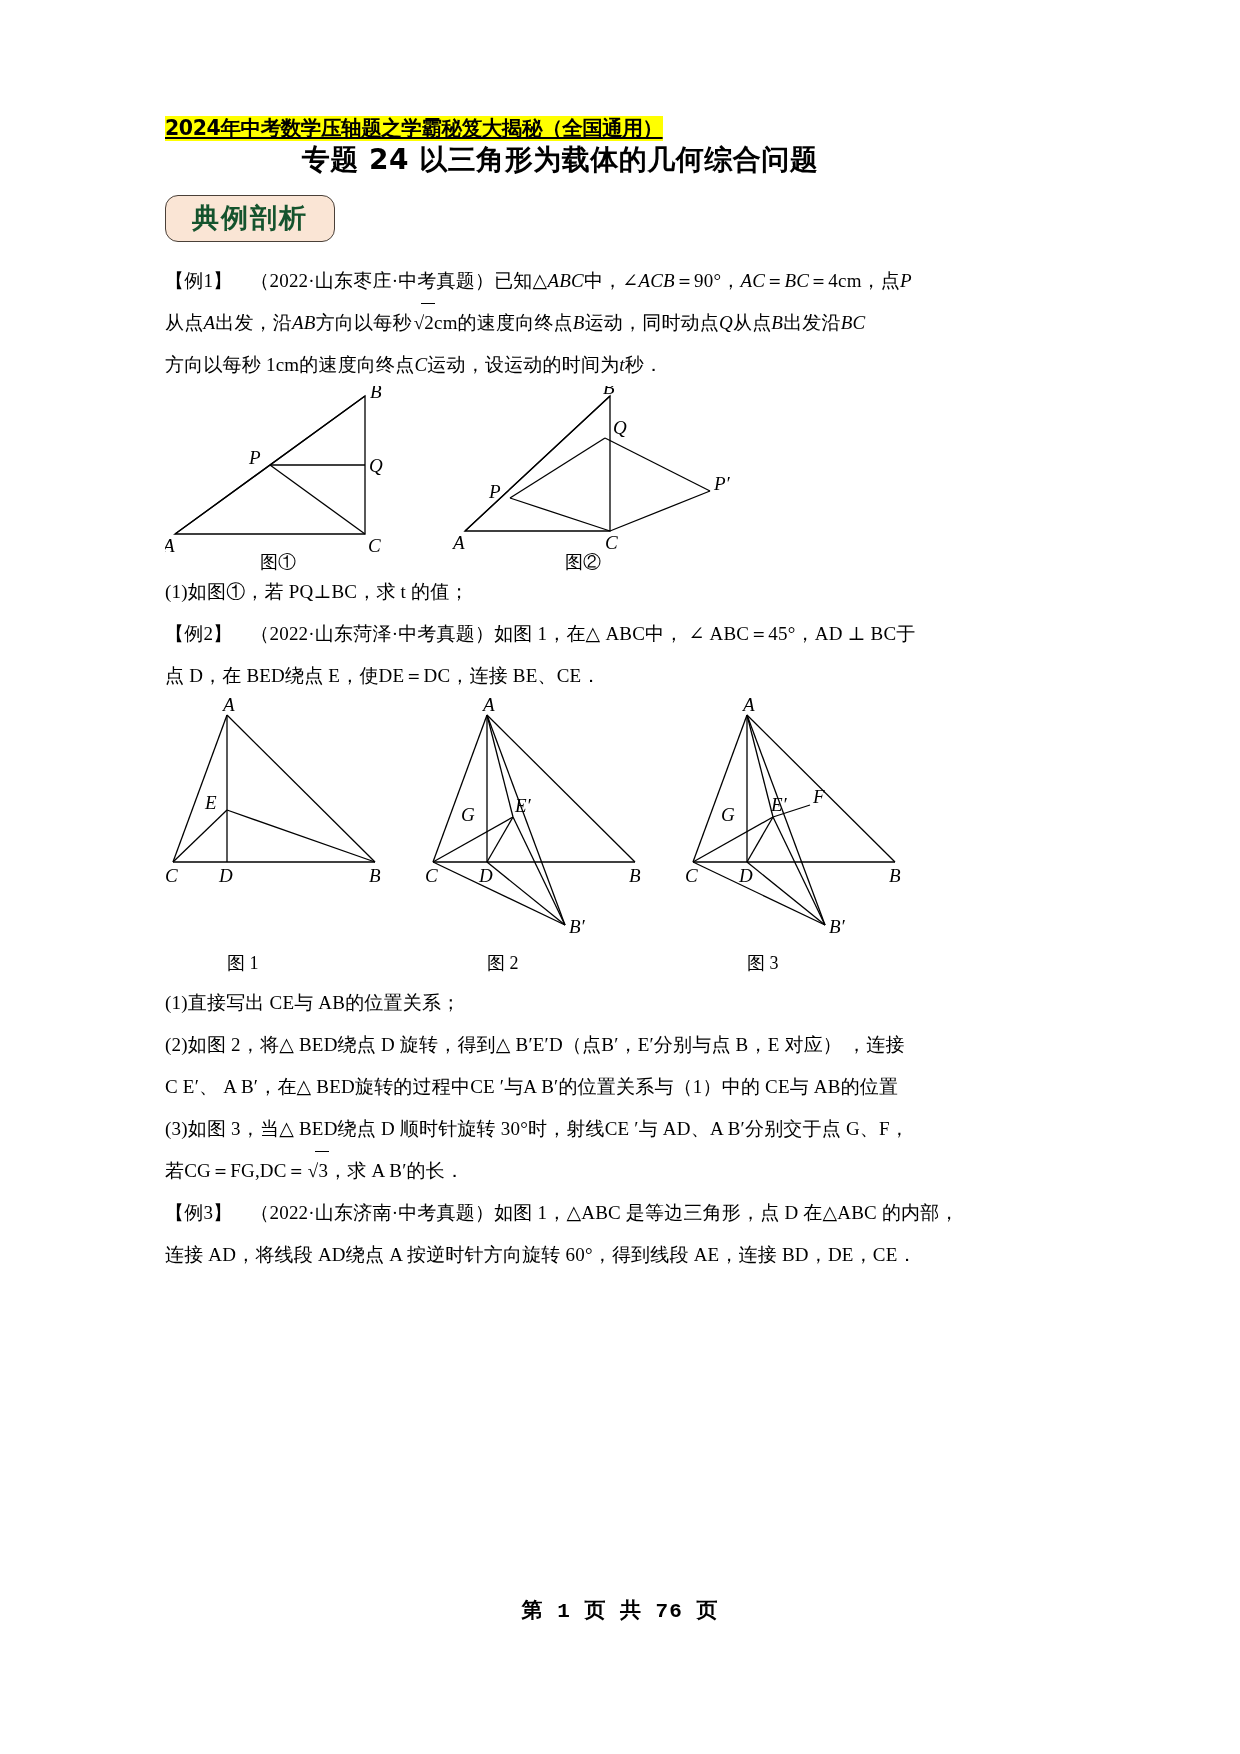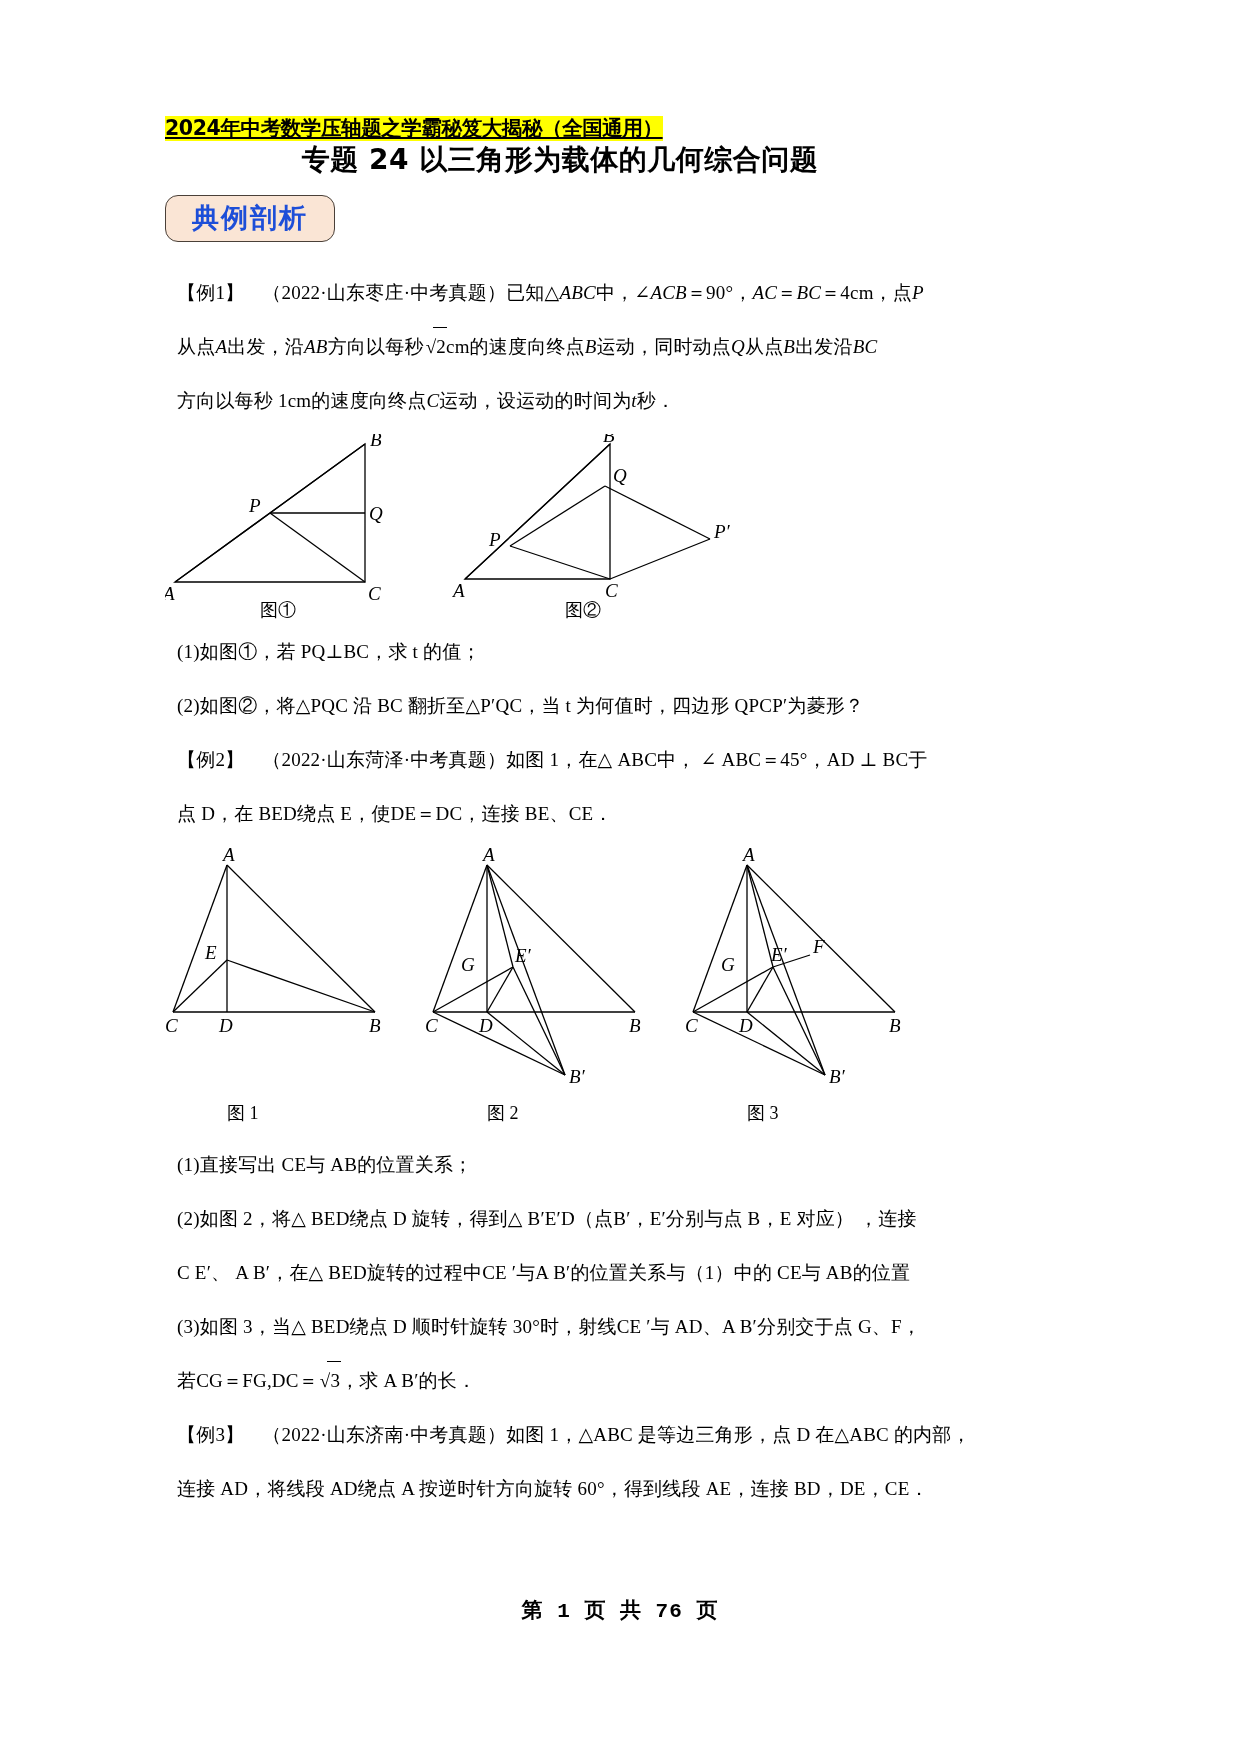--- a/index.html
+++ b/index.html
@@ -56,33 +56,33 @@
   
   .badge-wrap {
     margin-top: 16px;
   }
   .badge {
     display: inline-block;
     background: #fae5d5;
     border: 1.6px solid #4a4038;
     border-radius: 13px;
     padding: 8px 26px 9px 26px;
-    color: #1d4ed8;
+    color: #14532d;
     font-family: "DejaVu Sans", "Liberation Sans", sans-serif;
     font-weight: bold;
     font-size: 27px;
     letter-spacing: 2px;
     line-height: 1.05;
   }
 
   
   .para {
     font-size: 19px;
     line-height: 42px;
-    margin: 12px;
+    margin: 0;
     letter-spacing: 0.2px;
     white-space: nowrap;
   }
   .mi { font-style: italic; font-family: "Liberation Serif", serif; }
   .nbsp { display: inline-block; width: 9px; }
 
   
   .rad {
     display: inline-block;
     position: relative;
@@ -192,21 +192,20 @@
           <text x="438" y="8">B</text>
           <text x="324" y="112">P</text>
           <text x="448" y="48">Q</text>
           <text x="549" y="104">P′</text>
           <text class="cap" x="400" y="182">图②</text>
         </g>
       </svg>
     </div>
 
     <p class="para">(1)如图①，若 PQ⊥BC，求 t 的值；</p>
-    <p class="para">(2)如图②，将△PQC 沿 BC 翻折至△P′QC，当 t 为何值时，四边形 QPCP′为菱形？</p>
 
     
     <p class="para">
       <span>【例2】</span><span class="nbsp"></span><span class="nbsp"></span><span>（2022·山东菏泽·中考真题）</span><span>如图 1，在△ ABC中， ∠ ABC＝45°，AD ⊥ BC于</span>
     </p>
     <p class="para">点 D，在 BED绕点 E，使DE＝DC，连接 BE、CE．</p>
 
     
     <div class="figrow" style="height:285px;">
       <svg width="830" height="285" viewBox="0 0 830 285">

